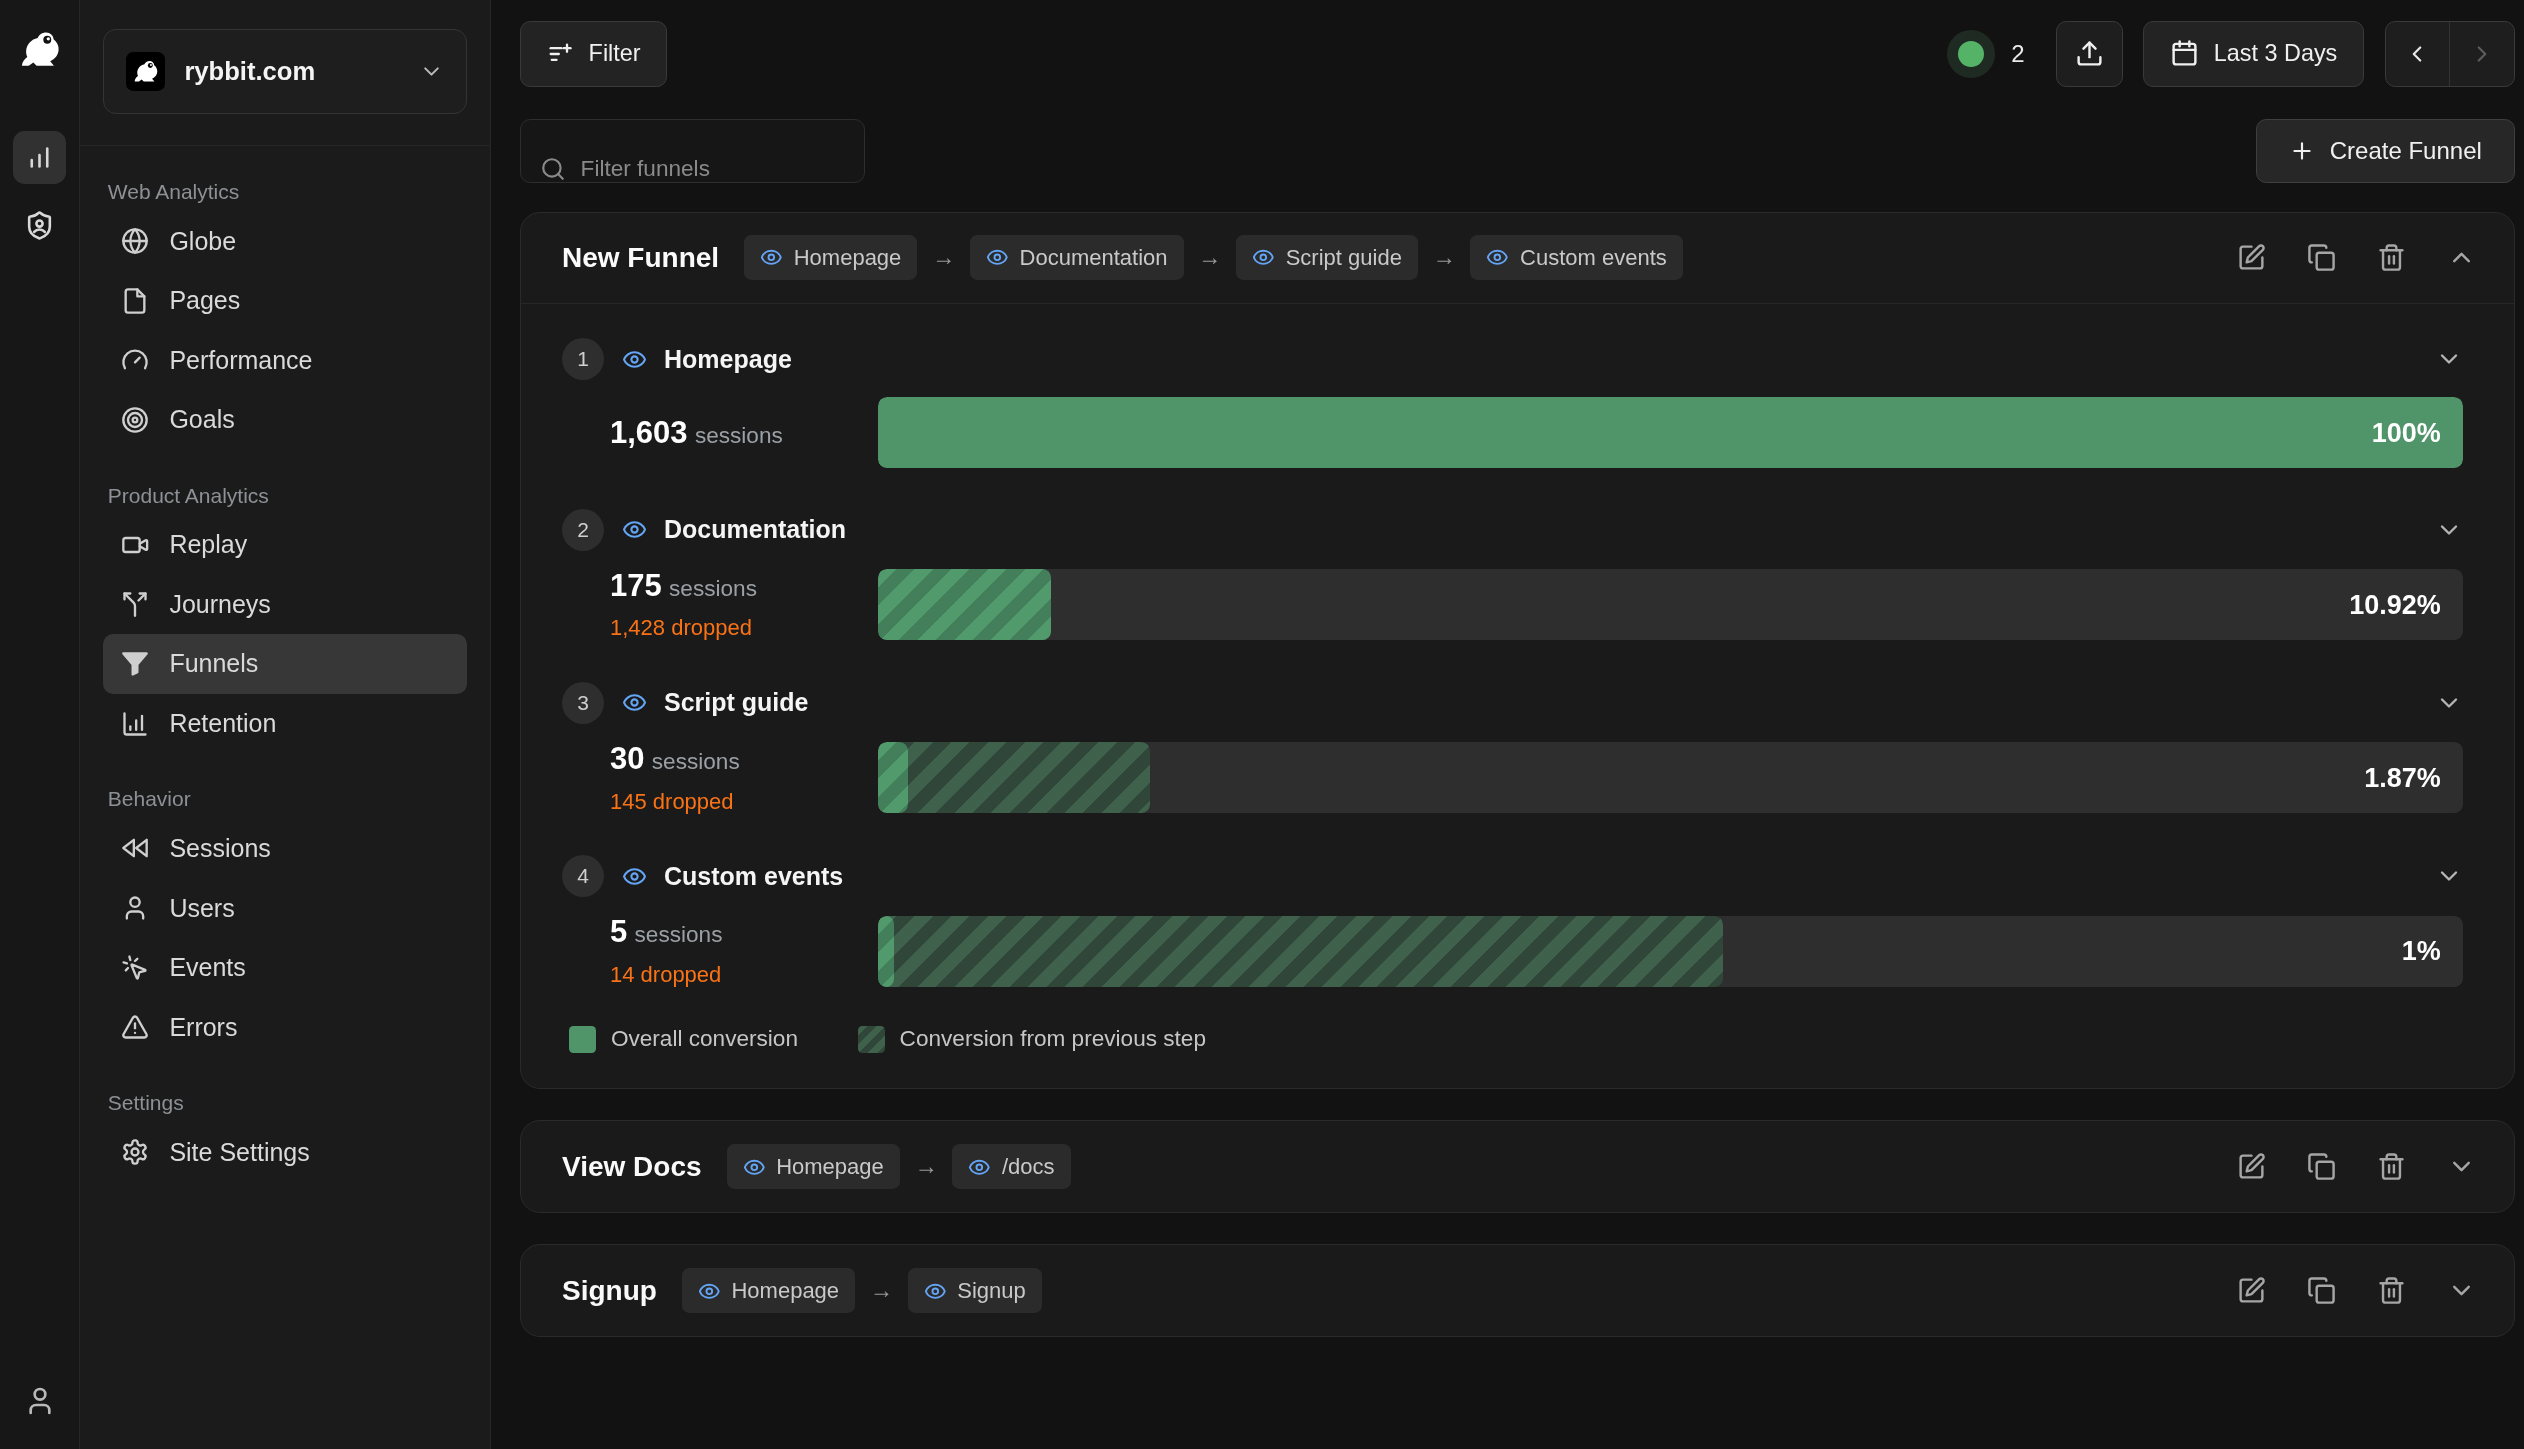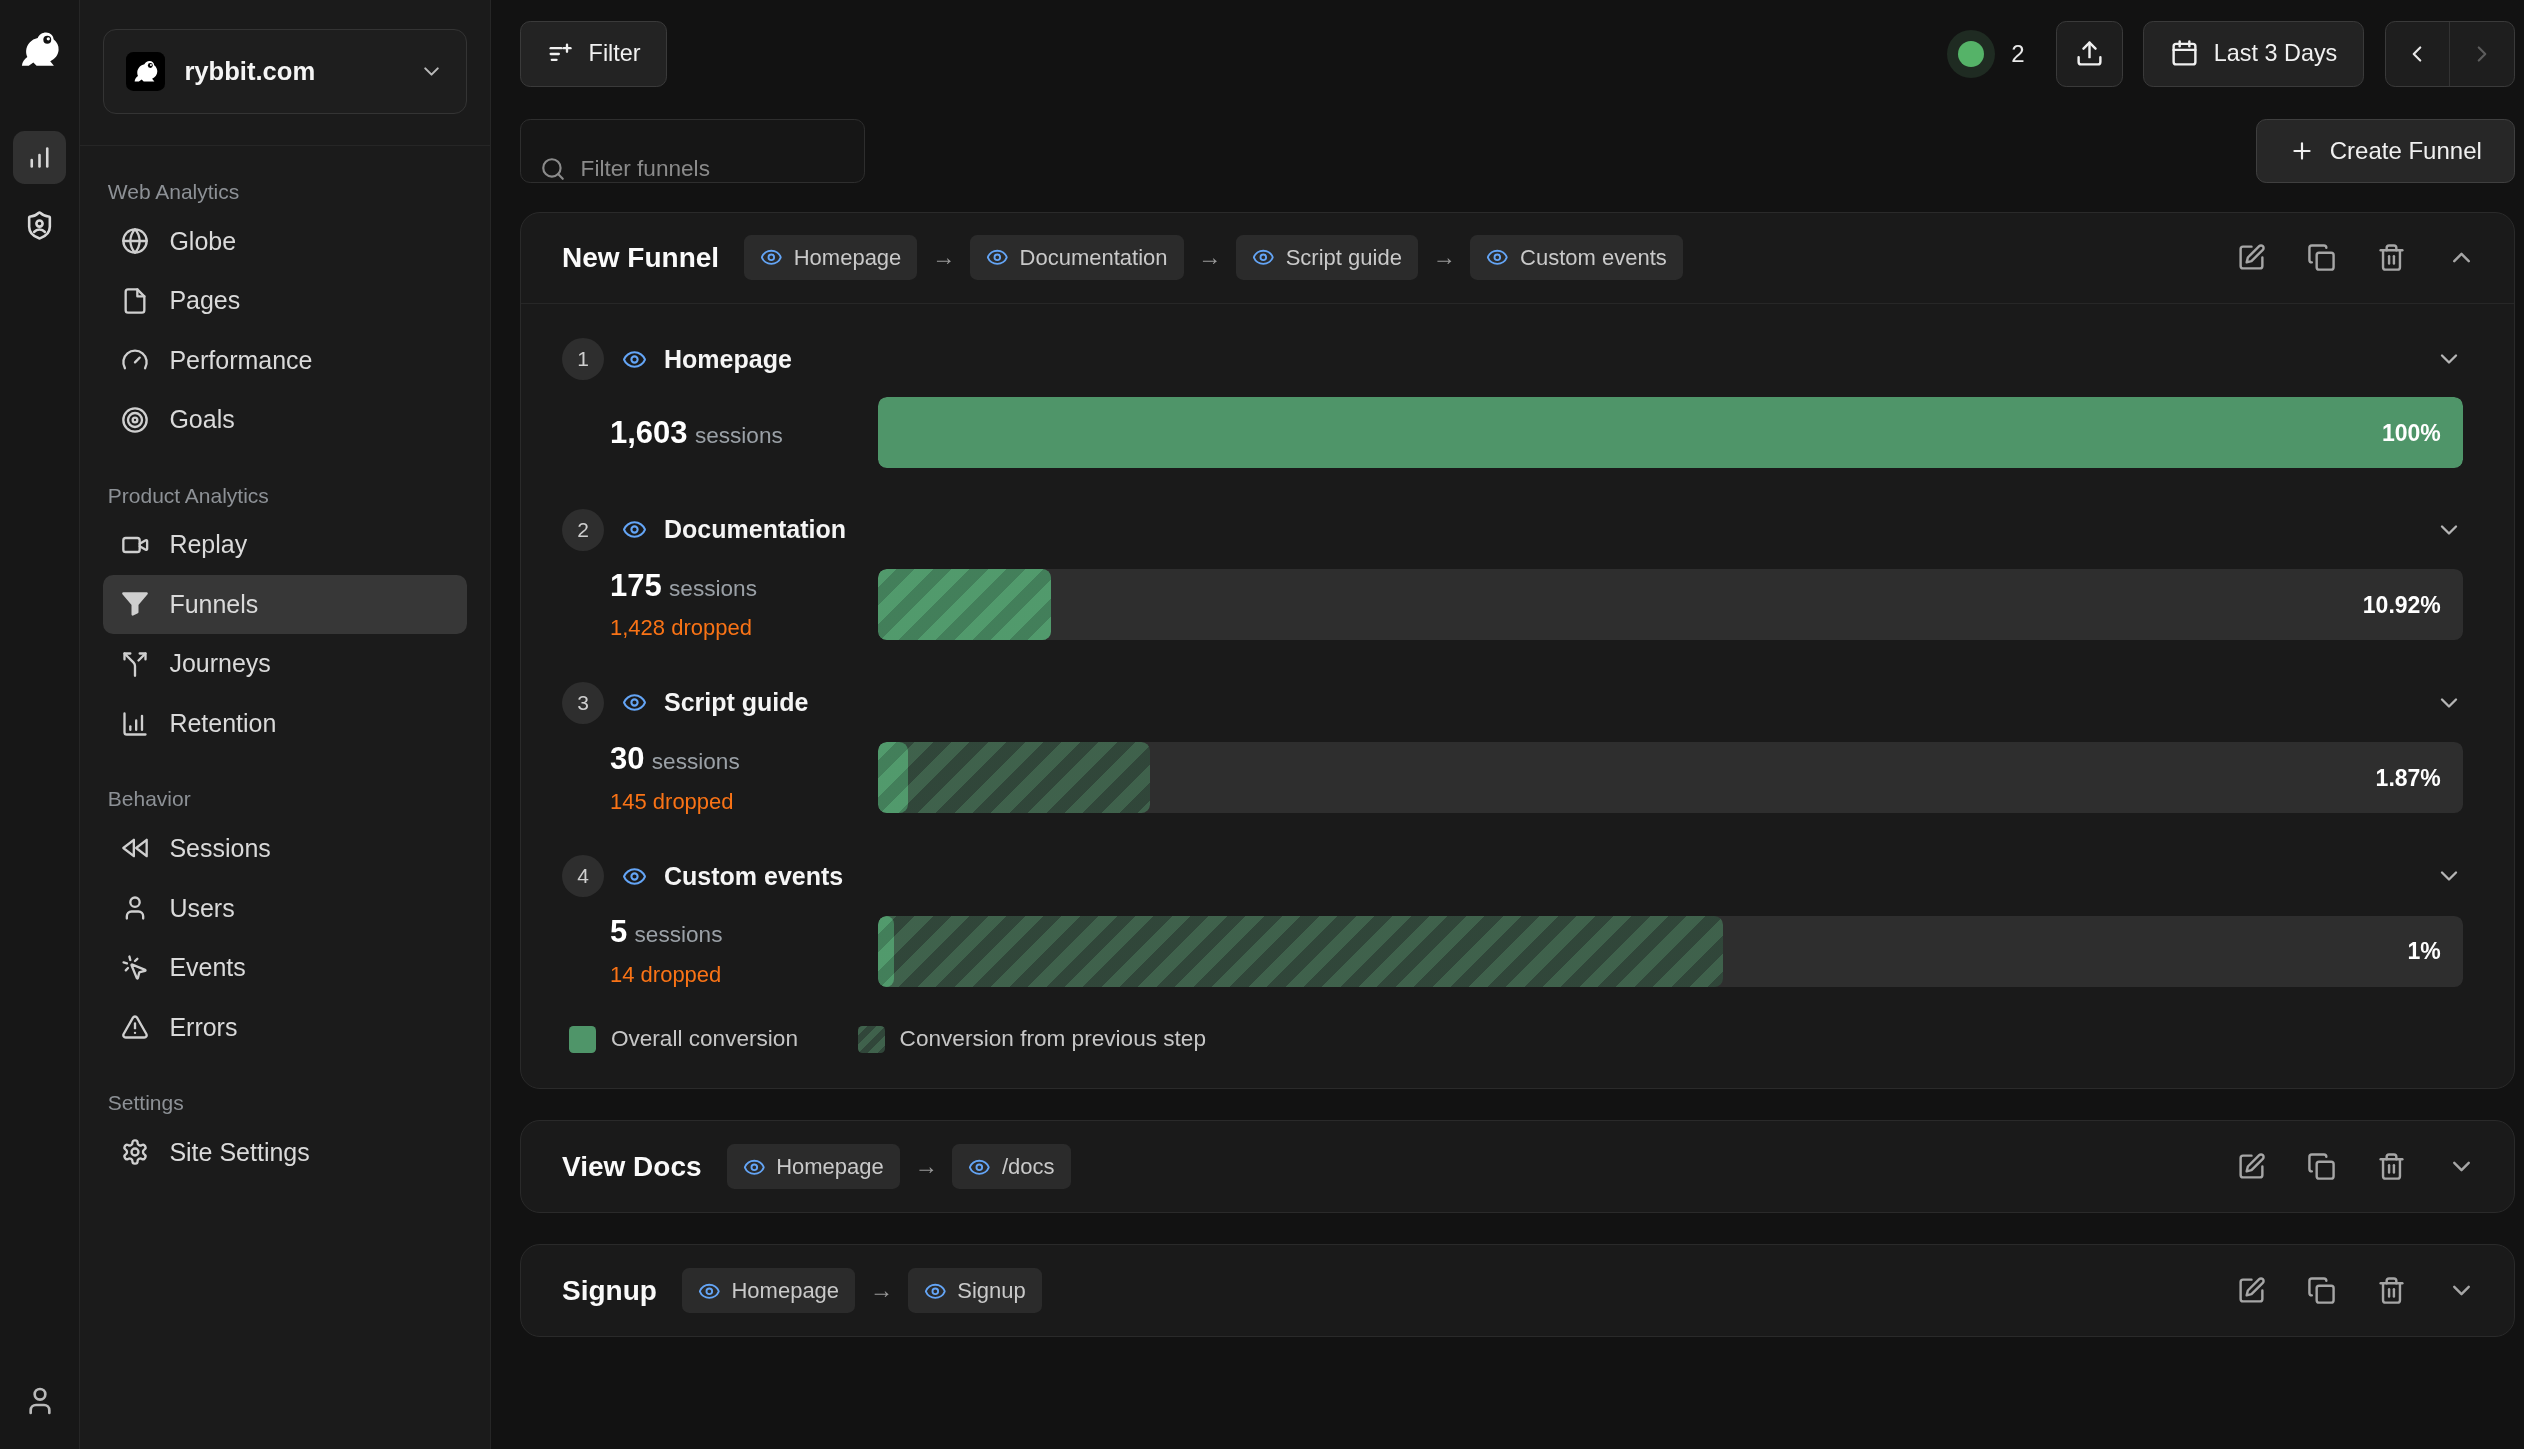--- a/index.html
+++ b/index.html
@@ -144,21 +144,21 @@
     background:#4f9569; border-radius:8.8px; z-index:1;
   }
   .bar-striped {
     position:absolute; left:0; top:0; bottom:0; width:0; z-index:2; border-radius:8.8px;
     background:repeating-linear-gradient(135deg,
       rgba(84,160,112,0.45) 0 13px,
       rgba(52,100,72,0.45) 13px 26px);
   }
   .bar-pct {
     position:absolute; right:22px; top:50%; transform:translateY(-50%);
-    font-size:23px; font-weight:700; color:#ffffff; z-index:3;
+    font-size:27px; font-weight:700; color:#ffffff; z-index:3;
   }
 
   .legend { display:flex; align-items:center; gap:60px; margin:38px 0 4.4px 7.3px; }
   .legend-item { display:flex; align-items:center; gap:14.6px; color:#c6c6c6; font-size:22.6px; }
   .swatch { width:27px; height:27px; border-radius:4.4px; flex:0 0 auto; }
   .swatch-solid { background:#4f9569; }
   .swatch-striped {
     background:#2e2e2e;
     background-image:repeating-linear-gradient(135deg,
       rgba(84,160,112,0.45) 0 6.6px,
@@ -266,38 +266,38 @@
   <div class="section-label">Product Analytics</div>
   <div class="nav-item">
     <span>
         <svg viewBox="0 0 24 24">
           <path d="m16 13 5.2 3.1a.8.8 0 0 0 1.2-.7V8.6a.8.8 0 0 0-1.2-.7L16 11"></path>
           <rect x="2" y="6" width="14" height="12" rx="2"></rect>
         </svg>
       </span>
     <span>Replay</span>
   </div>
-  <div class="nav-item active">
-    <span>
-        <svg viewBox="0 0 24 24">
-          <path d="M22 3H2l8 9.5V21l4-2v-6.5Z" fill="currentColor"></path>
-        </svg>
-      </span>
-    <span>Funnels</span>
-  </div>
   <div class="nav-item">
     <span>
         <svg viewBox="0 0 24 24">
           <path d="M16 3h5v5"></path>
           <path d="M8 3H3v5"></path>
           <path d="M12 22v-8.3a4 4 0 0 0-1.17-2.83L3 3"></path>
           <path d="m15 9 6-6"></path>
         </svg>
       </span>
     <span>Journeys</span>
+  </div>
+  <div class="nav-item active">
+    <span>
+        <svg viewBox="0 0 24 24">
+          <path d="M22 3H2l8 9.5V21l4-2v-6.5Z" fill="currentColor"></path>
+        </svg>
+      </span>
+    <span>Funnels</span>
   </div>
   <div class="nav-item">
     <span>
         <svg viewBox="0 0 24 24">
           <path d="M3 3v16a2 2 0 0 0 2 2h16"></path>
           <path d="M8 17v-3"></path>
           <path d="M13 17V9"></path>
           <path d="M18 17V5"></path>
         </svg>
       </span>

